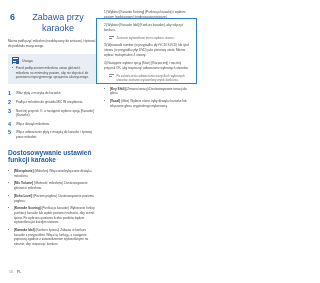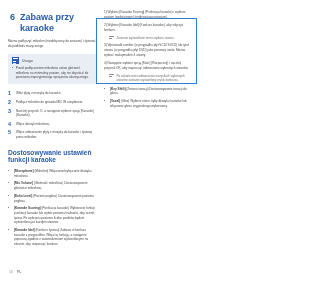--- a/index.html
+++ b/index.html
@@ -22,21 +22,21 @@
     height:248px;
   }
   .col{width:88px;position:relative;}
 
   
   .chapter{display:flex;gap:5px;align-items:flex-start;margin:2px 0 0 2px;}
   .chapter-num{
     color:#2a5caa;font-size:9px;font-weight:bold;line-height:10px;
   }
   .chapter-title{
-    color:#2a5caa;font-size:9px;font-weight:bold;line-height:10.5px;
+    color:#2a5caa;font-size:9px;font-weight:normal;line-height:10.5px;text-align:center;
   }
 
   .intro{
     font-size:3.1px;line-height:5px;color:#4a4a4a;
     margin:6px 0 0 0;
   }
 
   
   .notebox{
     margin-top:5px;

